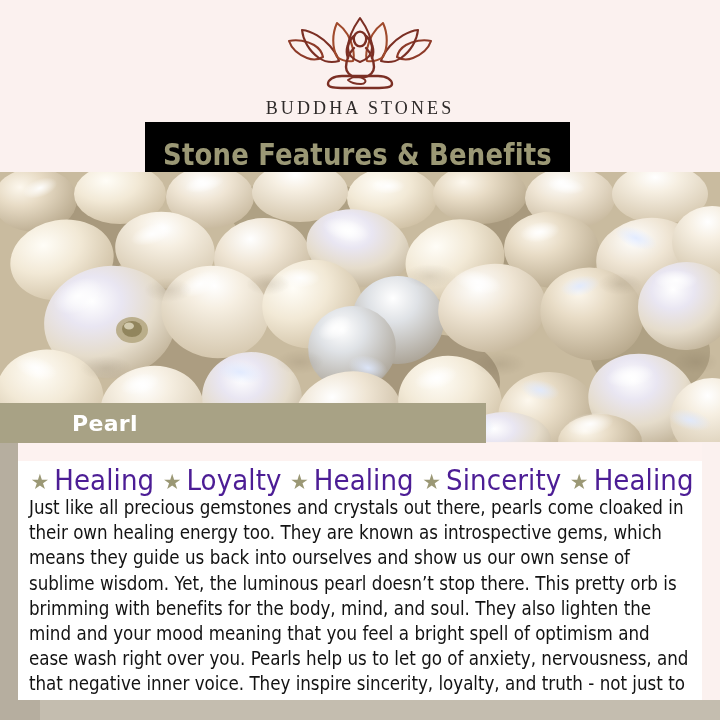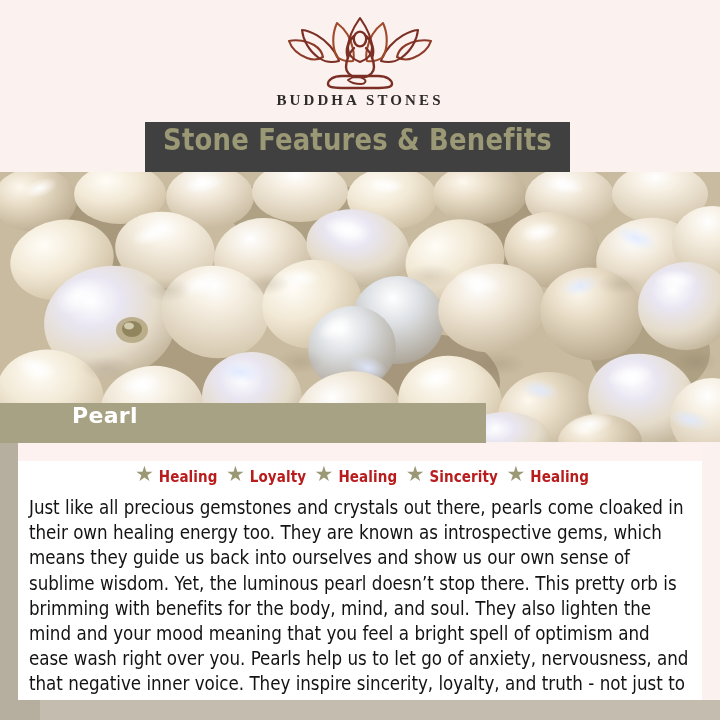--- a/index.html
+++ b/index.html
@@ -21,31 +21,31 @@
     background:#b6ae9f;
   }
 
   
   .logo-wrap{
     position:absolute; left:0; top:14px; width:720px; height:110px;
     display:flex; flex-direction:column; align-items:center; justify-content:flex-start;
   }
   .logo-mark{ width:150px; height:76px; display:block; }
   .logo-word{
-    margin-top:2px;
+    margin-top:8px;
     font-family:"Liberation Serif", serif;
-    font-size:15px; letter-spacing:3.1px; color:#2f2b2a; font-weight:700;
+    font-size:18px; letter-spacing:3.1px; color:#2f2b2a; font-weight:400;
     white-space:nowrap;
   }
 
   
   .title-banner{
     position:absolute; left:145px; top:122px; width:425px; height:50px;
-    background:#404040;
-    display:flex; align-items:flex-start; justify-content:center;
+    background:#000000;
+    display:flex; align-items:flex-end; justify-content:center;
   }
   .title-text{
     font-family:"DejaVu Sans Condensed","Liberation Sans Narrow","Liberation Sans", sans-serif;
     font-weight:700;
     font-size:30px;
     letter-spacing:.2px;
     color:#9b9875;
     white-space:nowrap;
     transform:scaleX(.96);
   }
@@ -55,21 +55,21 @@
     position:absolute; left:0; top:172px; width:720px; height:270px;
     overflow:hidden;
     background:#ddd2bb;
   }
   .photo svg{ display:block; width:720px; height:270px; }
 
   
   .pearl-bar{
     position:absolute; left:0; top:403px; width:486px; height:40px;
     background:#a8a285;
-    display:flex; 
+    display:flex; align-items:center;
   }
   .pearl-label{
     margin-left:72px;
     color:#ffffff;
     font-family:"DejaVu Sans","Liberation Sans", sans-serif;
     font-weight:700;
     font-size:22px;
     letter-spacing:.3px;
   }
   .left-olive-strip{
@@ -91,23 +91,23 @@
     background:#fdf2f0;
   }
   .keywords{
     position:absolute; left:0; top:20px; width:684px;
     text-align:center;
     white-space:nowrap;
   }
   .kw-item{
     display:inline-block;
     font-family:"DejaVu Sans Condensed","Liberation Sans Narrow","Liberation Sans", sans-serif;
-    font-weight:700;
-    font-size:15px;
-    color:#b91c1c;
+    font-weight:400;
+    font-size:29px;
+    color:#4c1d95;
     letter-spacing:.1px;
   }
   .kw-star{
     display:inline-block;
     color:#9b9875;
     font-size:21px;
     margin:0 5px 0 4px;
     position:relative; top:-1px;
   }
   .body-text{

